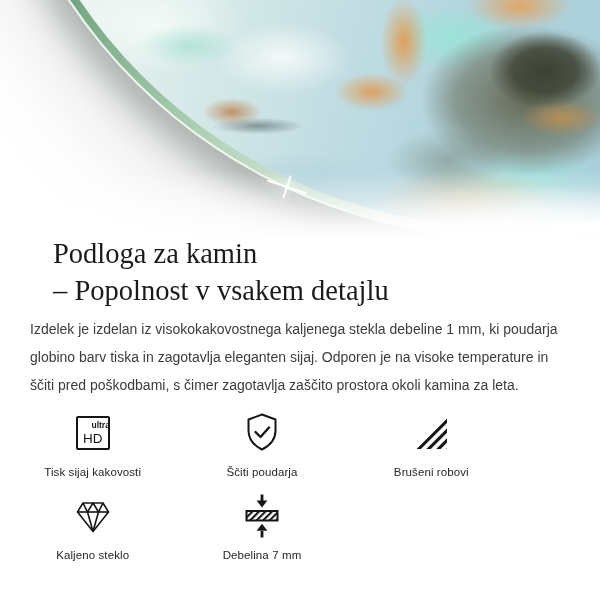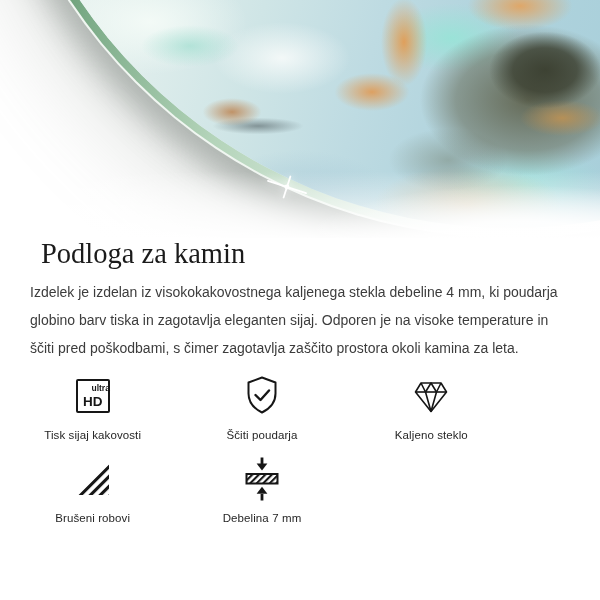--- a/index.html
+++ b/index.html
@@ -36,34 +36,34 @@
   .sparkle{position:absolute;left:265px;top:165px;width:44px;height:44px;
       filter:drop-shadow(0 0 4px rgba(255,255,255,.95));}
   .hero-fade{position:absolute;inset:0;pointer-events:none;
       background:
         radial-gradient(ellipse 320px 90px at 520px 248px, rgba(255,255,255,.9) 30%, rgba(255,255,255,0) 70%),
         linear-gradient(to bottom, rgba(255,255,255,0) 72%, rgba(255,255,255,.5) 86%, rgba(255,255,255,.95) 100%);}
 
   
   .section{padding:0 30px;}
   .title{font-family:"Liberation Serif", serif;font-weight:400;color:#1b1b1b;
-         font-size:28.5px;line-height:37px;margin:-3px 0 6px 11px;}
+         font-size:28.5px;line-height:37px;margin:-3px 0 6px 23px;}
   .title span{display:block;}
   .desc{font-size:14px;line-height:28px;color:#3c3c3c;width:543px;margin:0;}
 
   
   .features{display:grid;grid-template-columns:repeat(3,1fr);row-gap:14px;
             width:508px;margin:10px 0 0 -22px;}
   .feature{display:flex;flex-direction:column;align-items:center;}
   .icon-slot{height:48px;display:flex;align-items:center;justify-content:center;color:#161616;}
   .feature-label{margin-top:9px;font-size:11.5px;color:#262626;letter-spacing:.1px;}
   .hd-box{width:30px;height:30px;border:2.5px solid #161616;border-radius:2px;
           display:flex;flex-direction:column;align-items:center;justify-content:center;line-height:1;}
   .hd-top{font-size:8.5px;font-weight:700;padding-left:16px;}
-  .hd-bottom{font-size:13.5px;font-weight:700;margin-top:3px;}
+  .hd-bottom{font-size:13.5px;font-weight:400;margin-top:3px;}
   svg.ic{display:block;}
 </style>
 </head>
 <body>
 
 <svg width="0" height="0" style="position:absolute" aria-hidden="true">
   <defs>
     <pattern id="hatch-lg" width="7" height="7" patternUnits="userSpaceOnUse" patternTransform="rotate(45)">
       <rect width="3.1" height="7" fill="#161616"></rect>
     </pattern>
@@ -90,22 +90,23 @@
         </g>
         <circle cx="22" cy="22" r="2.4" fill="#ffffff"></circle>
       </svg>
     </div>
     <div class="hero-fade"></div>
   </div>
 
   <div class="section">
     <h1 class="title">
       <span>Podloga za kamin</span>
+      <span>– Popolnost v vsakem detajlu</span>
     </h1>
-    <p class="desc">Izdelek je izdelan iz visokokakovostnega kaljenega stekla debeline 4 mm, ki poudarja globino barv tiska in zagotavlja eleganten sijaj. Odporen je na visoke temperature in ščiti pred poškodbami, s čimer zagotavlja zaščito prostora okoli kamina za leta.</p>
+    <p class="desc">Izdelek je izdelan iz visokokakovostnega kaljenega stekla debeline 1 mm, ki poudarja globino barv tiska in zagotavlja eleganten sijaj. Odporen je na visoke temperature in ščiti pred poškodbami, s čimer zagotavlja zaščito prostora okoli kamina za leta.</p>
 
     <div class="features">
 
 
       <div class="feature">
         <span class="icon-slot">
           <span class="hd-box">
             <span class="hd-top">ultra</span>
             <span class="hd-bottom">HD</span>
           </span>
@@ -118,38 +119,38 @@
           <svg class="ic" width="48" height="48" viewBox="0 0 48 48" fill="none" stroke="#161616" stroke-width="2" stroke-linejoin="round" stroke-linecap="round">
             <path d="M24 5.5 L37.5 10.5 V21.5 C37.5 30.5 31.5 36.8 24 40.5 C16.5 36.8 10.5 30.5 10.5 21.5 V10.5 Z"></path>
             <path d="M17.5 23 L22.5 28 L31 18.5" stroke-width="2.4"></path>
           </svg>
         </span>
         <span class="feature-label">Ščiti poudarja</span>
       </div>
 
       <div class="feature">
         <span class="icon-slot">
+          <svg class="ic" width="48" height="48" viewBox="0 0 48 48">
+            <path d="M9 40 L40 9 L40 40 Z" fill="url(#hatch-lg)"></path>
+          </svg>
+        </span>
+        <span class="feature-label">Brušeni robovi</span>
+      </div>
+
+      <div class="feature">
+        <span class="icon-slot">
           <svg class="ic" width="48" height="48" viewBox="0 0 48 48" fill="none" stroke="#161616" stroke-width="1.6" stroke-linejoin="round">
             <path d="M14 11 L34 11 L39.5 20 L24 39.5 L8.5 20 Z"></path>
             <path d="M8.5 20 L39.5 20"></path>
             <path d="M14 11 L18.5 20 L24 39.5"></path>
             <path d="M34 11 L29.5 20 L24 39.5"></path>
             <path d="M18.5 20 L24 11 L29.5 20"></path>
           </svg>
         </span>
         <span class="feature-label">Kaljeno steklo</span>
-      </div>
-
-      <div class="feature">
-        <span class="icon-slot">
-          <svg class="ic" width="48" height="48" viewBox="0 0 48 48">
-            <path d="M9 40 L40 9 L40 40 Z" fill="url(#hatch-lg)"></path>
-          </svg>
-        </span>
-        <span class="feature-label">Brušeni robovi</span>
       </div>
 
       <div class="feature">
         <span class="icon-slot">
           <svg class="ic" width="48" height="48" viewBox="0 0 48 48">
             <line x1="24" y1="2.5" x2="24" y2="9" stroke="#161616" stroke-width="2.8"></line>
             <path d="M18.6 8.5 H29.4 L24 15.5 Z" fill="#161616"></path>
             <rect x="8.5" y="19" width="31" height="9.5" fill="url(#hatch-sm)" stroke="#161616" stroke-width="2"></rect>
             <line x1="24" y1="45.5" x2="24" y2="39" stroke="#161616" stroke-width="2.8"></line>
             <path d="M18.6 38.8 H29.4 L24 31.8 Z" fill="#161616"></path>

